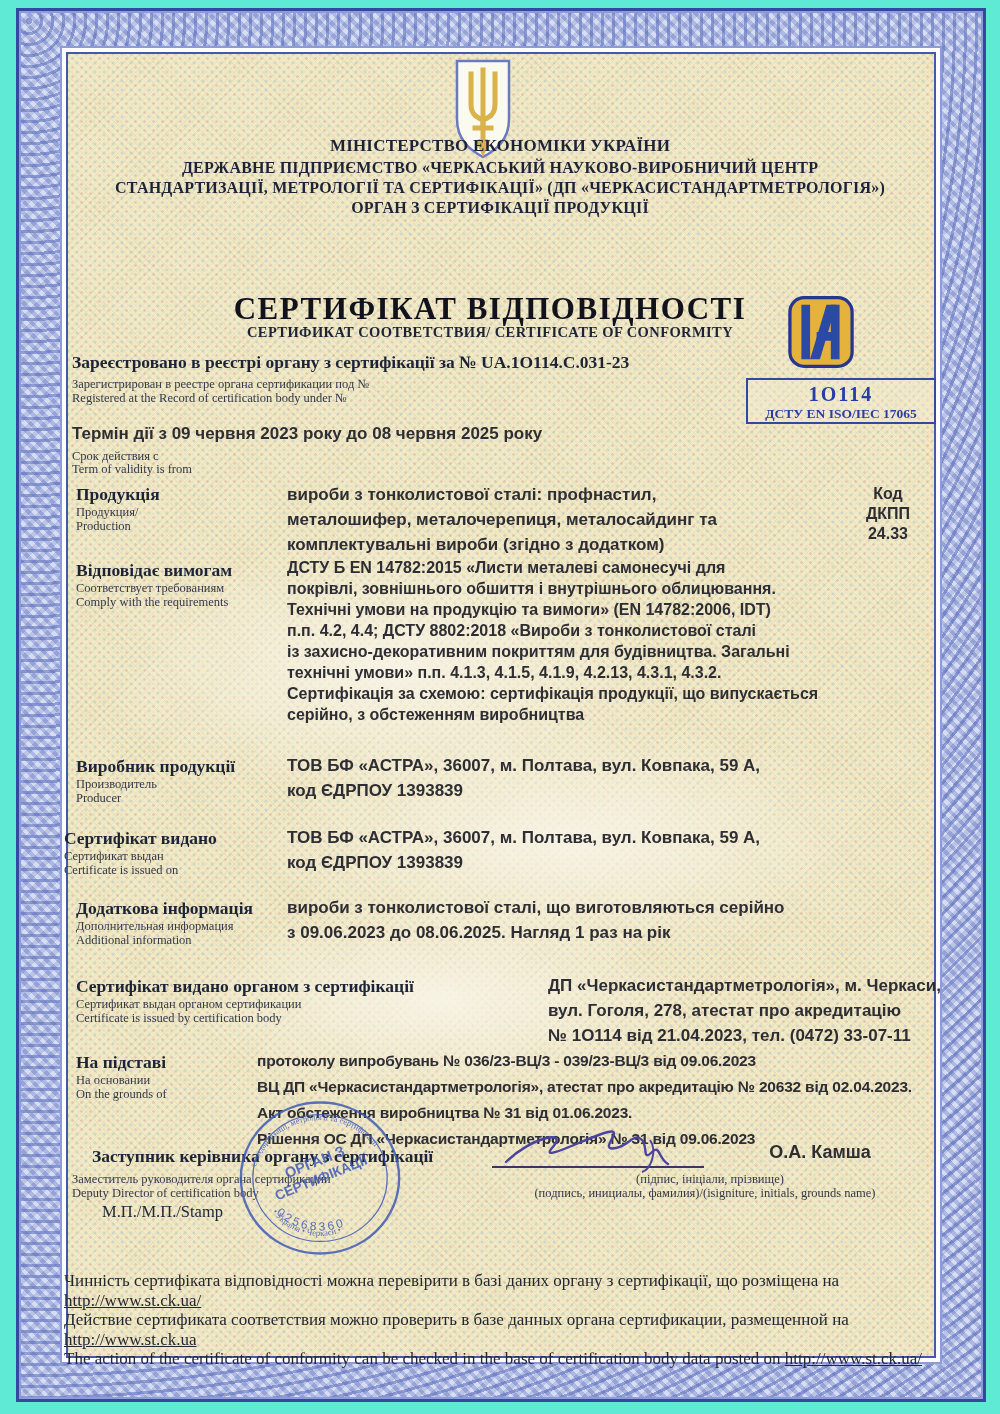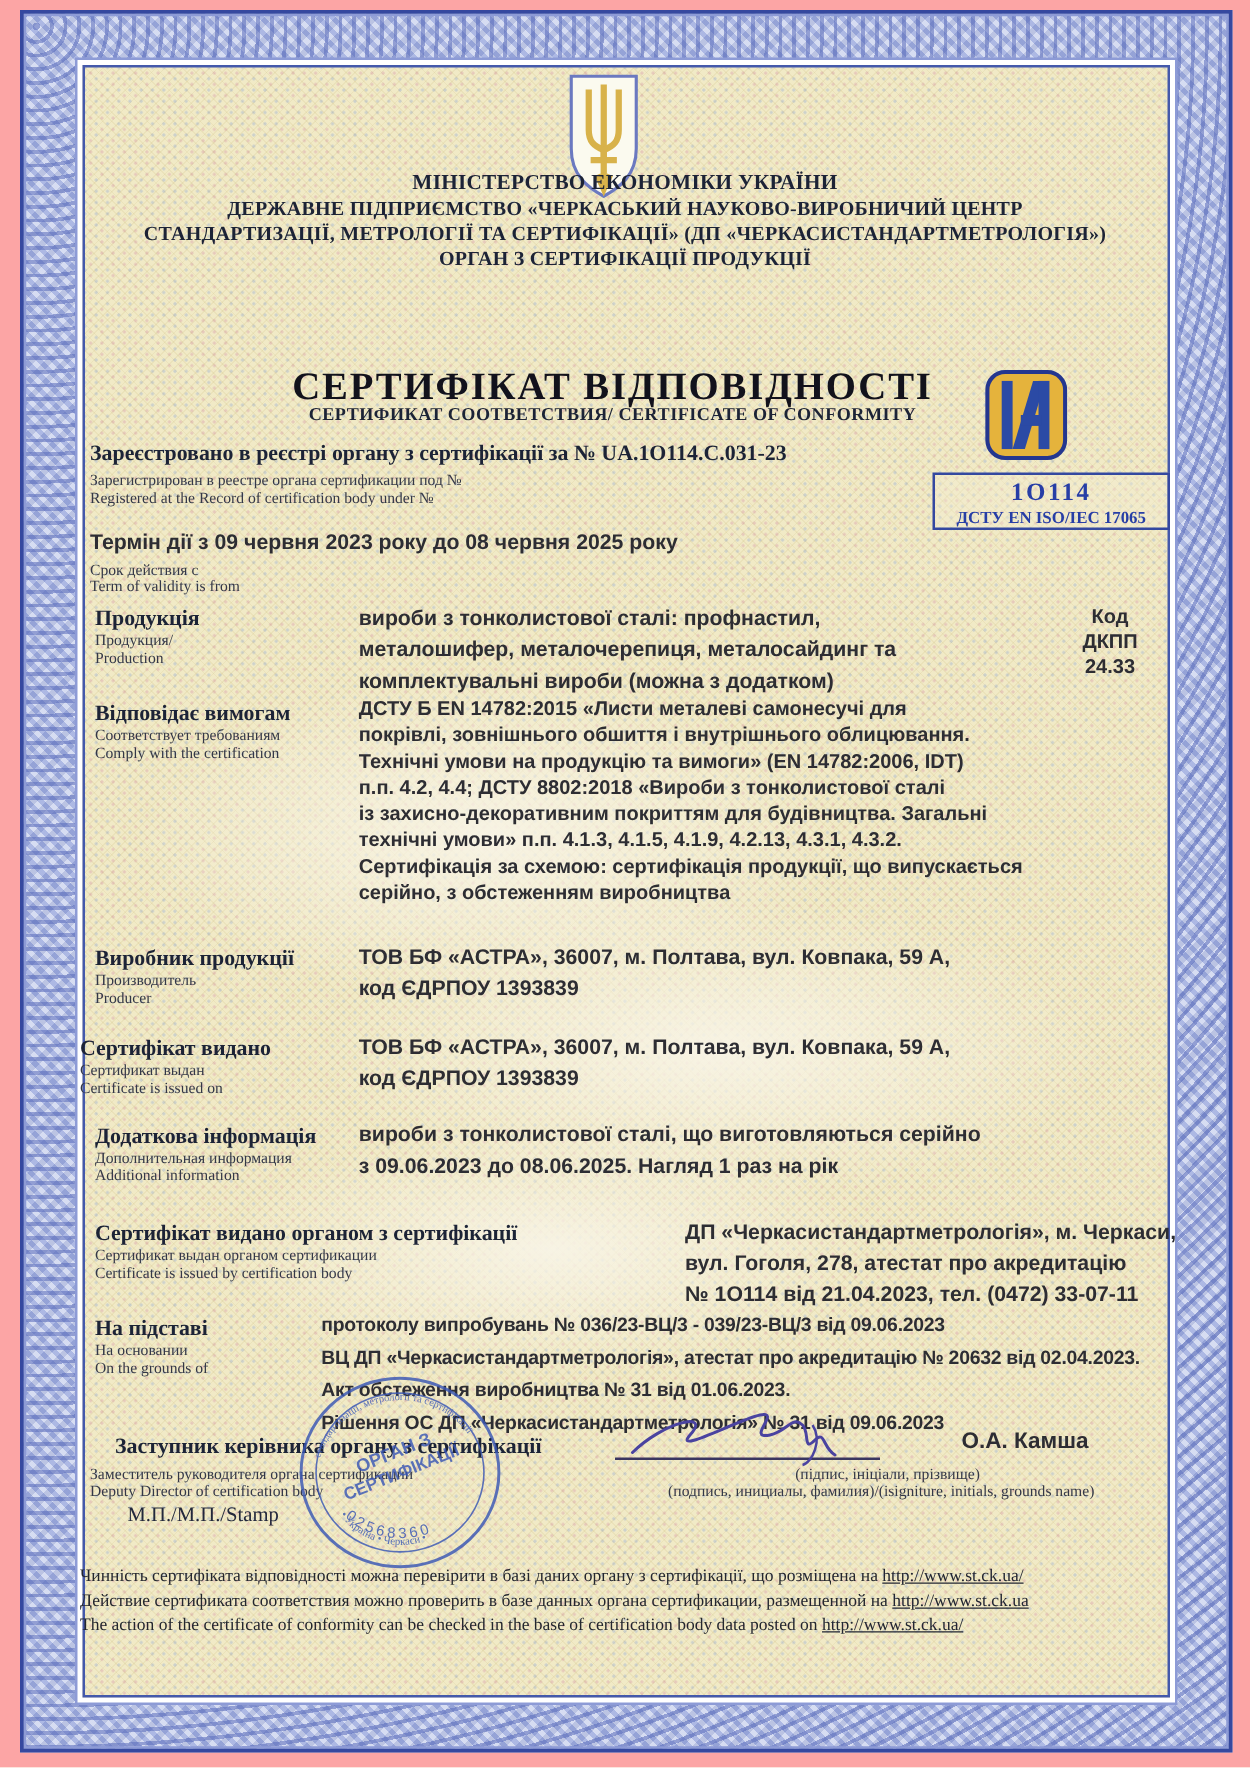--- a/index.html
+++ b/index.html
@@ -1,16 +1,16 @@
 <!DOCTYPE html>
 <html><head>
 <meta charset="utf-8">
 <style>
   html,body{margin:0;padding:0;background:#ffffff;}
-  .page{position:relative;width:1000px;height:1414px;background:#fca5a5;overflow:hidden;
+  .page{position:relative;width:1000px;height:1414px;background:#5eead4;overflow:hidden;
         font-family:"Liberation Serif",serif;}
   
   .frame{position:absolute;left:16px;top:8px;right:14px;bottom:12px;
     background-color:#c9d1ec;
     background-image:
       repeating-radial-gradient(circle at 10px 10px, rgba(90,108,187,.55) 0 3px, rgba(90,108,187,0) 3px 11px),
       repeating-linear-gradient(45deg, rgba(120,138,210,.35) 0 4px, rgba(255,255,255,.25) 4px 8px),
       repeating-linear-gradient(-45deg, rgba(70,90,170,.28) 0 5px, rgba(200,210,240,.3) 5px 10px);
     border:3px solid #35489f; box-shadow:inset 0 0 0 2px #8d9bd6;}
   
@@ -36,21 +36,21 @@
   .sans-bold{font-family:"Liberation Sans",sans-serif;font-weight:bold;color:#2d2d33;font-size:17px;}
   .val{font-family:"Liberation Sans",sans-serif;font-weight:bold;color:#2d2d33;
        font-size:17px;line-height:25px;white-space:pre-line;}
   .val-sm{font-size:16px;line-height:21px;}
   .val-cond{font-size:15.5px;line-height:26px;letter-spacing:-.2px;}
   .accr-box{border:2px solid #3448a0;text-align:center;color:#273ea6;background:rgba(244,238,212,.35);}
   .accr-num{font-weight:bold;font-size:20px;letter-spacing:2px;line-height:24px;padding-top:2px;}
   .accr-std{font-weight:bold;font-size:13.5px;line-height:15px;}
   .sig-line{border-bottom:2px solid #3a3660;}
   .link{text-decoration:underline;color:#222633;}
-  .foot{color:#23262f;font-size:14px;line-height:19.5px;}
+  .foot{color:#23262f;font-size:17px;line-height:19.5px;margin-top:19px;}
   .kod{font-family:"Liberation Sans",sans-serif;font-weight:bold;color:#2d2d33;
        font-size:16px;line-height:20px;text-align:center;white-space:pre-line;}
 </style>
 </head>
 <body>
 
 <div class="page">
   <div class="frame"></div>
   <div class="panel"></div>
   <div class="blob" style="left:110px;top:540px;width:560px;height:260px;"></div>
@@ -103,29 +103,29 @@
   <div class="abs serif-sm" style="left:72px;top:449px;">Срок действия с</div>
   <div class="abs serif-sm" style="left:72px;top:462px;">Term of validity is from</div>
 
   <div class="abs" style="left:76px;top:484px;width:205px;">
     <div class="serif-bold">Продукція</div>
     <div class="serif-sm">Продукция/</div>
     <div class="serif-sm">Production</div>
   </div>
   <div class="abs val" style="left:287px;top:482px;width:560px;">вироби з тонколистової сталі: профнастил,
 металошифер, металочерепиця, металосайдинг та
-комплектувальні вироби (можна з додатком)</div>
+комплектувальні вироби (згідно з додатком)</div>
   <div class="abs kod" style="left:852px;top:484px;width:72px;">Код
 ДКПП
 24.33</div>
 
   <div class="abs" style="left:76px;top:560px;width:205px;">
     <div class="serif-bold">Відповідає вимогам</div>
     <div class="serif-sm">Соответствует требованиям</div>
-    <div class="serif-sm">Comply with the certification</div>
+    <div class="serif-sm">Comply with the requirements</div>
   </div>
   <div class="abs val val-sm" style="left:287px;top:557px;width:620px;">ДСТУ Б EN 14782:2015 «Листи металеві самонесучі для
 покрівлі, зовнішнього обшиття і внутрішнього облицювання.
 Технічні умови на продукцію та вимоги» (EN 14782:2006, IDT)
 п.п. 4.2, 4.4; ДСТУ 8802:2018 «Вироби з тонколистової сталі
 із захисно-декоративним покриттям для будівництва. Загальні
 технічні умови» п.п. 4.1.3, 4.1.5, 4.1.9, 4.2.13, 4.3.1, 4.3.2.
 Сертифікація за схемою: сертифікація продукції, що випускається
 серійно, з обстеженням виробництва</div>
 

